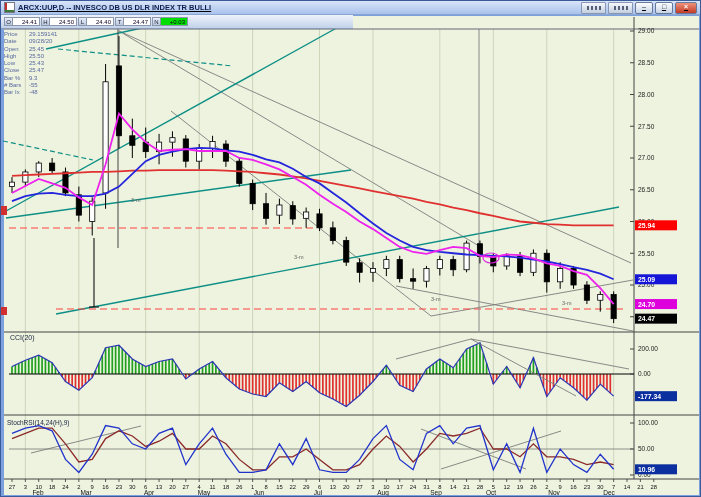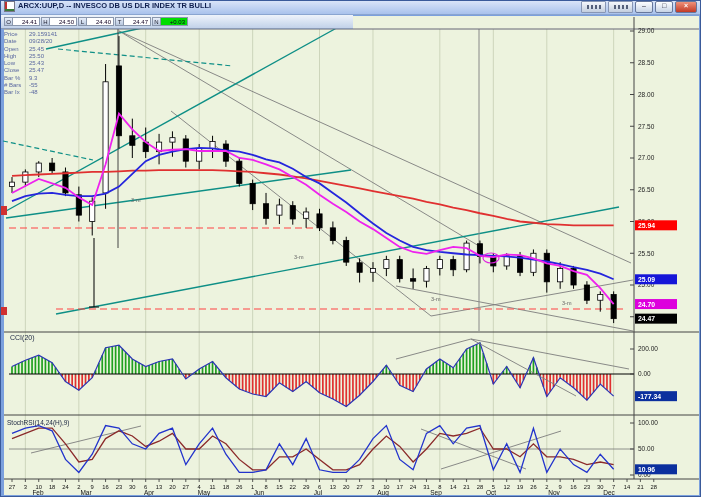--- a/index.html
+++ b/index.html
@@ -1,21 +1,21 @@
 <!DOCTYPE html>
 <html><head>
 <meta charset="utf-8">
 <style>
   html,body{margin:0;padding:0;background:#444;}
   .window{position:relative;width:701px;height:497px;background:#7ba0dd;overflow:hidden;
           font-family:"Liberation Sans",sans-serif;border:1px solid #3a5a9a;box-sizing:border-box;}
   #plot{position:absolute;left:0;top:0;}
   .titlebar{position:absolute;left:0;top:0;width:100%;height:14px;
-            background:linear-gradient(#d9e4f8,#a9c2ec);display:flex;align-items:flex-start;
-            padding:0 3px;box-sizing:border-box;border-bottom:1px solid #8aa5d0;}
+            background:linear-gradient(#d9e4f8,#a9c2ec);display:flex;align-items:center;
+            padding:0 3px;box-sizing:border-box;border-bottom:1px solid #8aa5d0;text-decoration:underline;}
   .appicon{width:9px;height:9px;background:#fff;border:1px solid #778;flex:none;
            box-shadow:inset 0 -2px 0 #3a7a3a, inset 2px 0 0 #c03030;}
   .title{font-size:7.5px;font-weight:bold;color:#0f1f4e;margin-left:3px;flex:1;
          white-space:nowrap;overflow:hidden;}
   .tool-btn{width:23px;height:10px;margin-left:2px;flex:none;cursor:pointer;
             background:linear-gradient(#f5f7fb,#c3cede);border:1px solid #8796b5;border-radius:1px;
             display:flex;align-items:center;justify-content:center;}
   .tb-glyph{width:14px;height:4px;background:repeating-linear-gradient(90deg,#55607a 0 2px,transparent 2px 4px);}
   .winbtn{width:16px;height:10px;margin-left:2px;flex:none;cursor:pointer;
           border:1px solid #66779c;border-radius:2px;color:#223;

